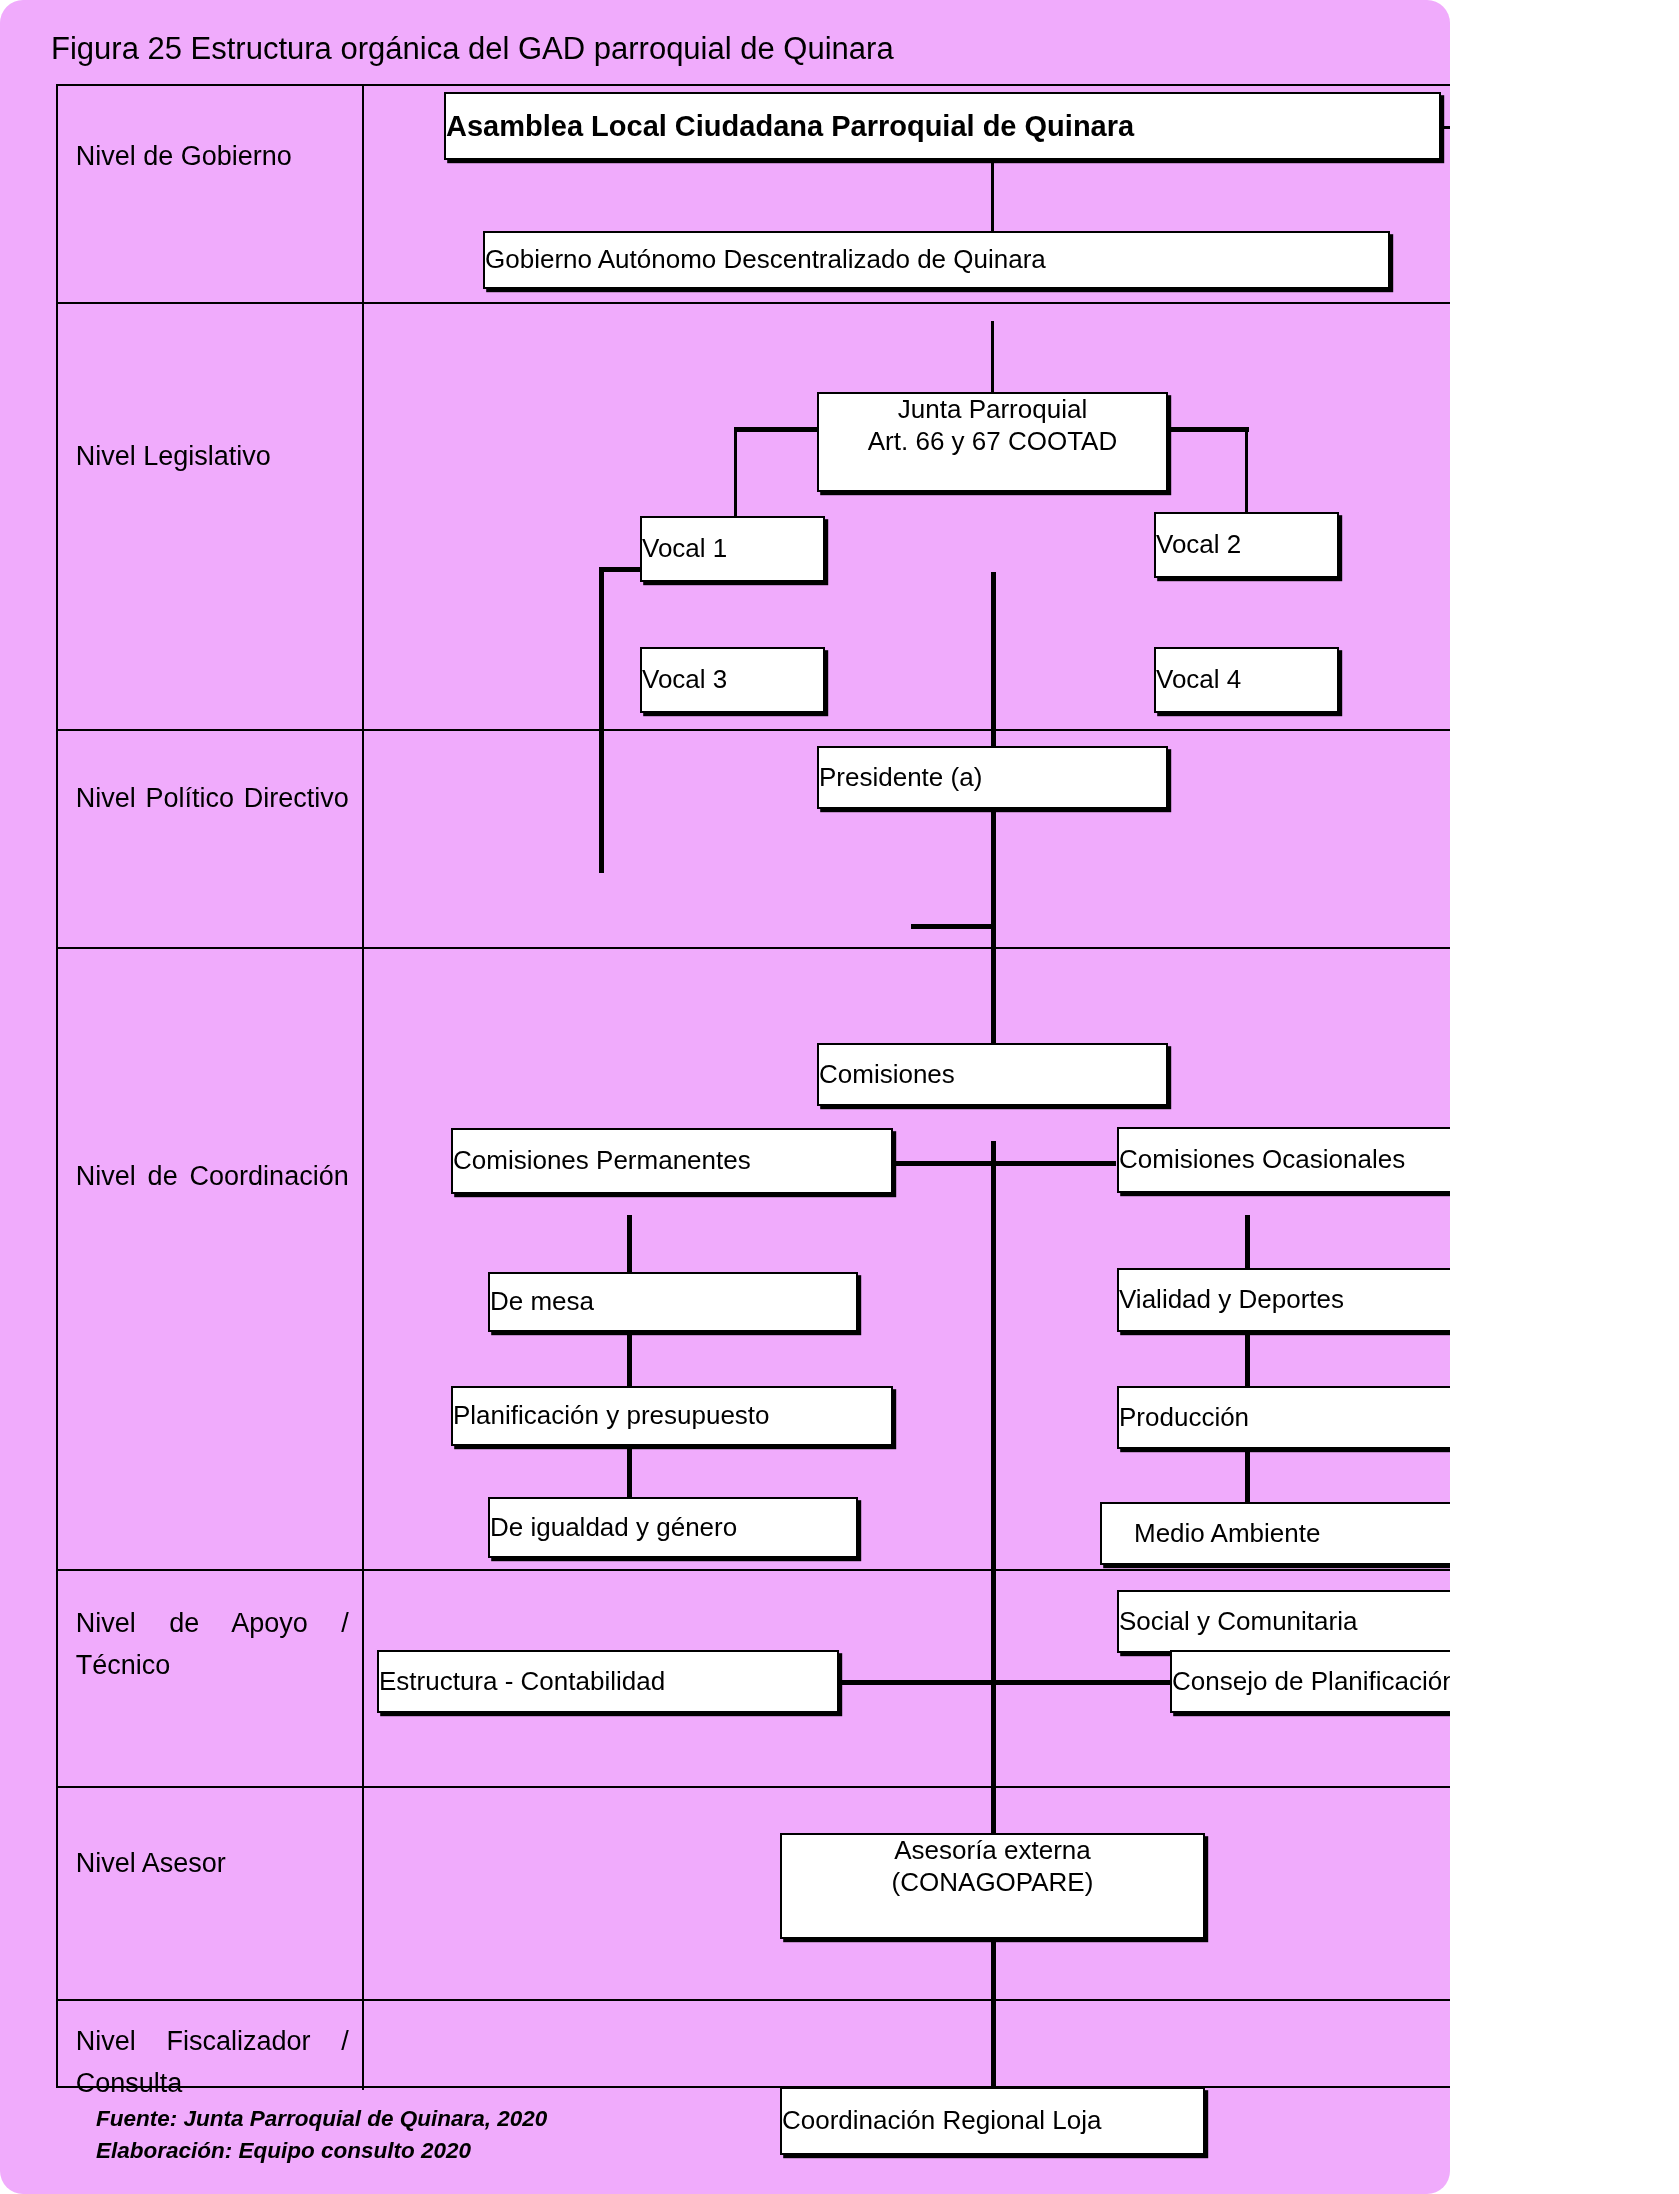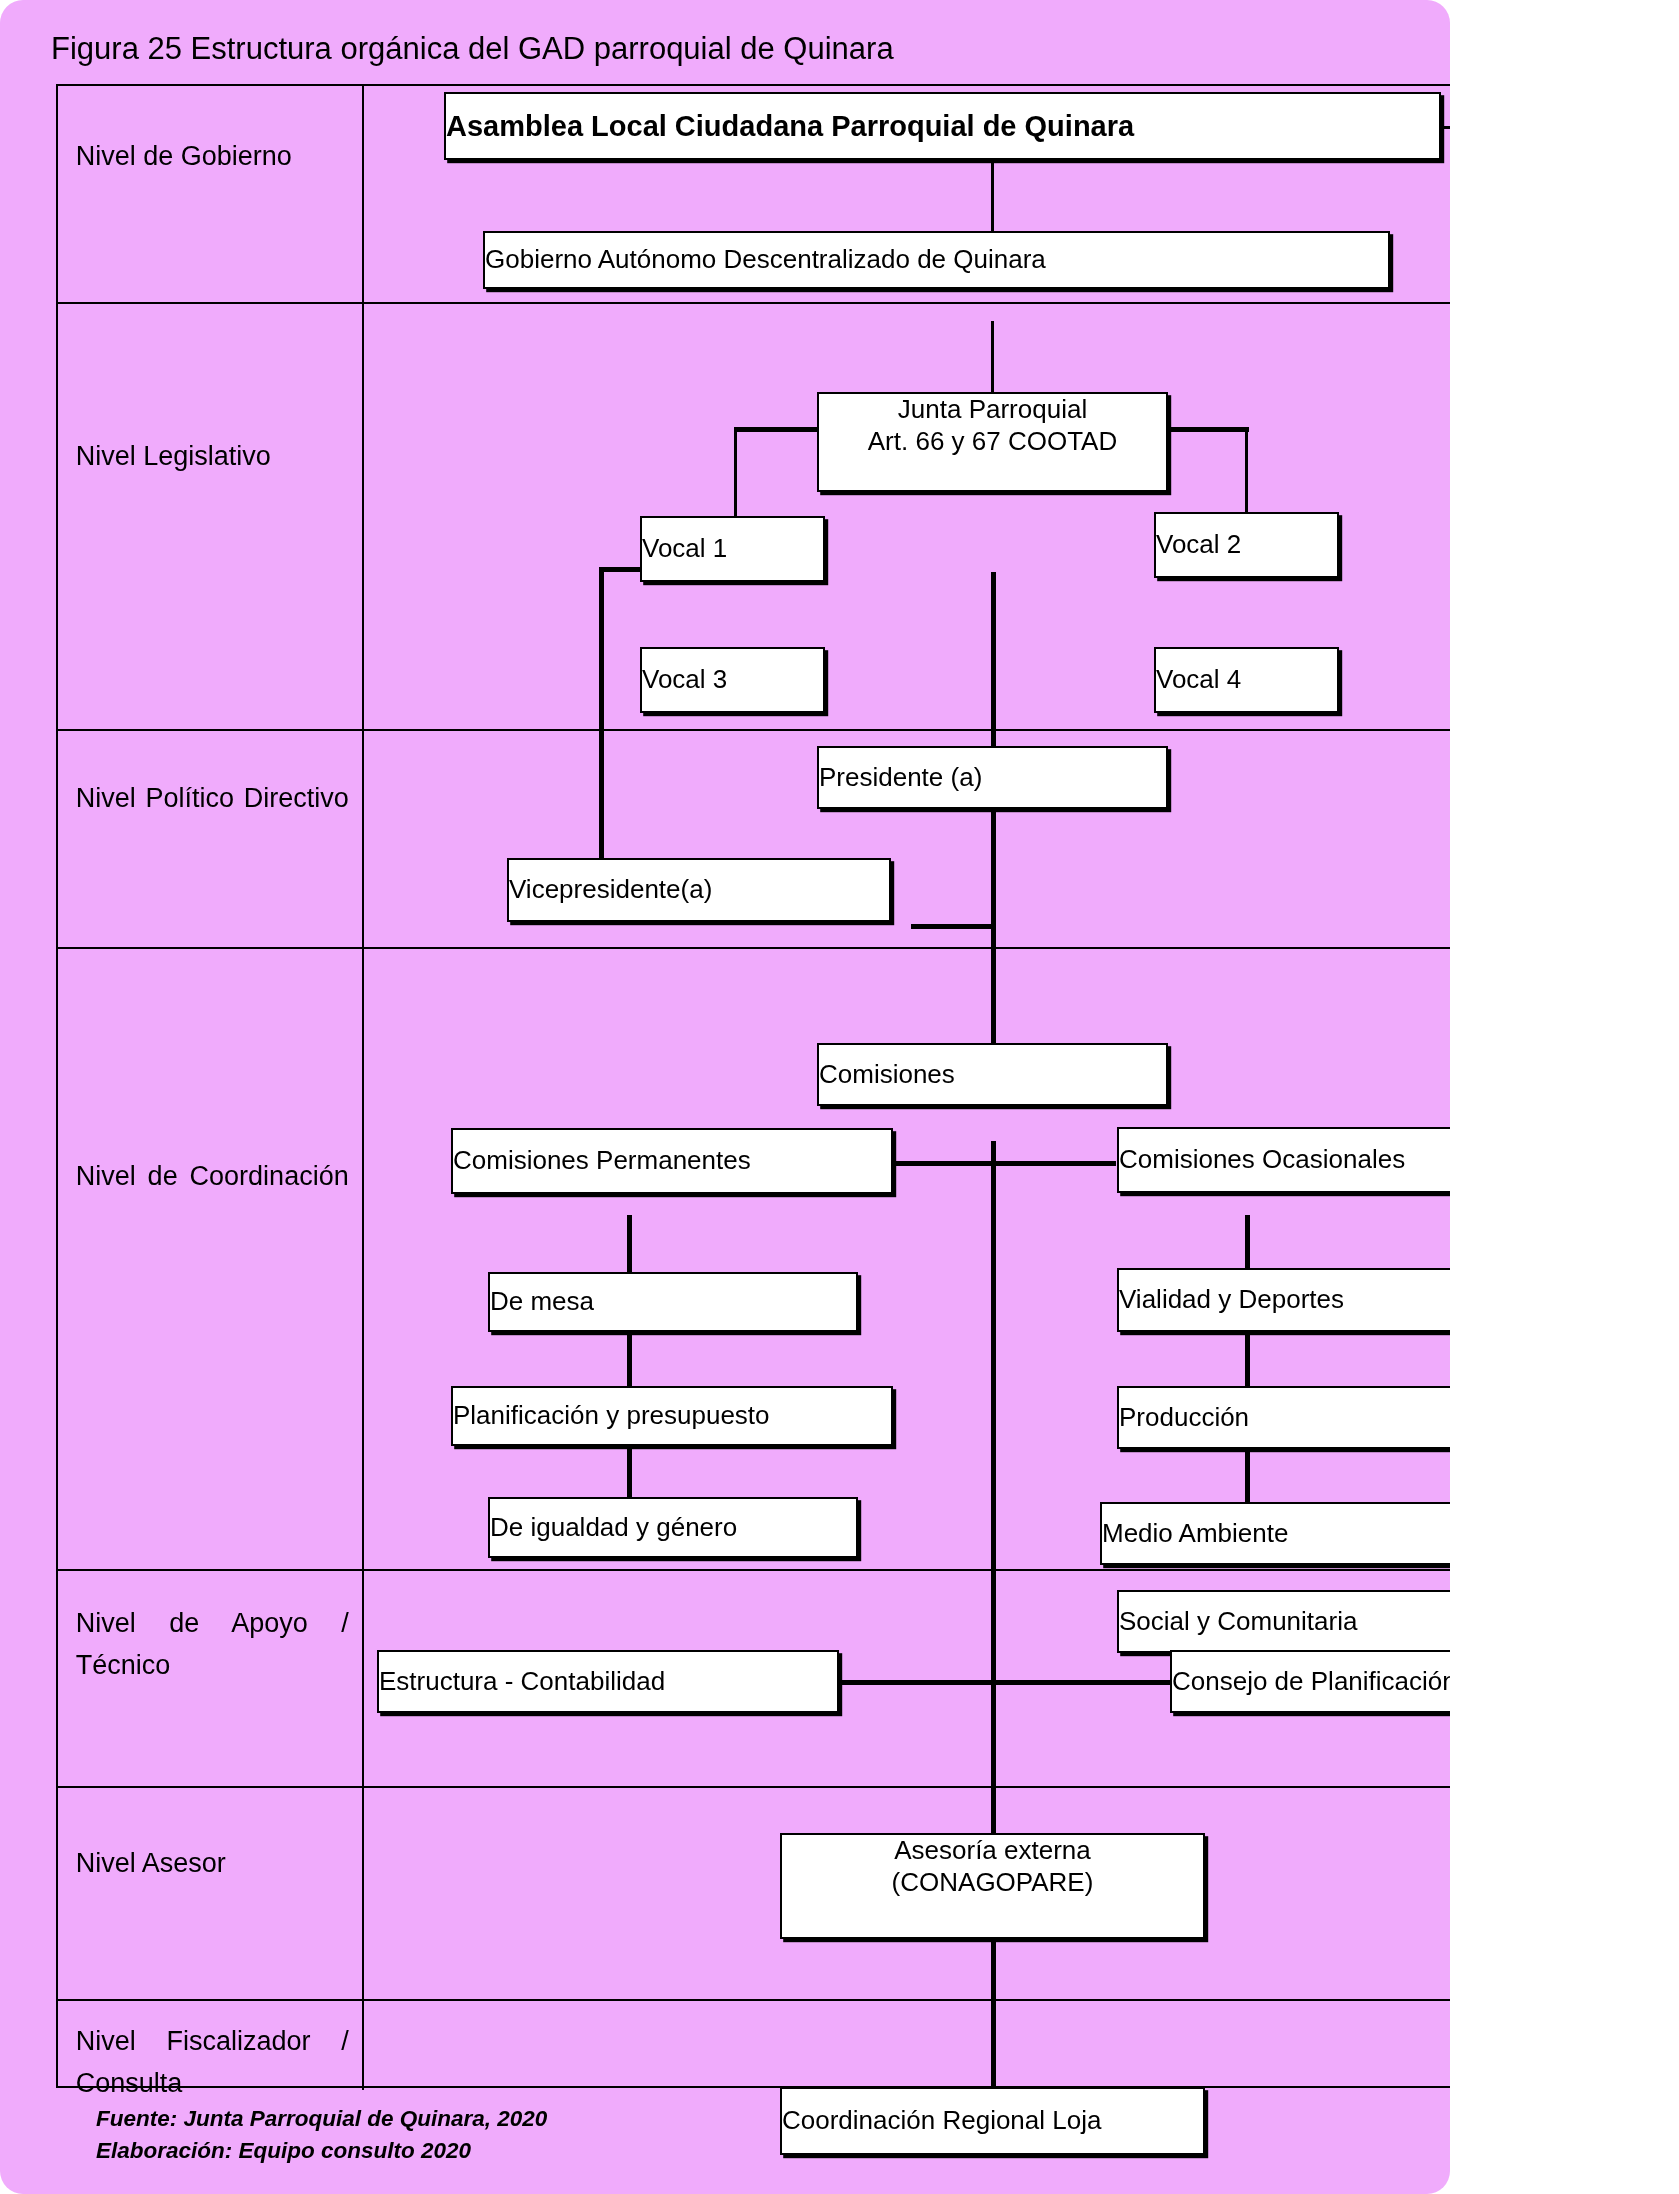--- a/index.html
+++ b/index.html
@@ -217,23 +217,20 @@
     </div>
 
     <div class="node" style="left:1096px; top:561px; width:185px; height:66px;">
       <span>Vocal 4</span>
     </div>
 
     <div class="node" style="left:759px; top:660px; width:351px; height:63px;">
       <span>Presidente (a)</span>
     </div>
 
-    <div class="node" style="left:449px; top:772px; width:384px; height:64px;">
-      <span>Vicepresidente(a)</span>
-    </div>
 
     <div class="node" style="left:759px; top:957px; width:351px; height:63px;">
       <span>Comisiones</span>
     </div>
 
     <div class="node" style="left:393px; top:1042px; width:442px; height:66px;">
       <span>Comisiones Permanentes</span>
     </div>
 
     <div class="node" style="left:1059px; top:1041px; width:447px; height:66px;">
@@ -253,21 +250,21 @@
     </div>
 
     <div class="node" style="left:393px; top:1300px; width:442px; height:60px;">
       <span>Planificación y presupuesto</span>
     </div>
 
     <div class="node" style="left:430px; top:1411px; width:370px; height:61px;">
       <span>De igualdad y  género</span>
     </div>
 
-    <div class="node" style="left:1042px; top:1416px; width:479px; height:63px;">
+    <div class="node" style="left:1042px; top:1416px; width:479px; height:63px;padding-left:32px;">
       <span>Medio Ambiente</span>
     </div>
 
     <div class="node" style="left:1059px; top:1504px; width:447px; height:63px;">
       <span>Social y Comunitaria</span>
     </div>
 
     <div class="node" style="left:319px; top:1564px; width:462px; height:63px;">
       <span>Estructura - Contabilidad</span>
     </div>

